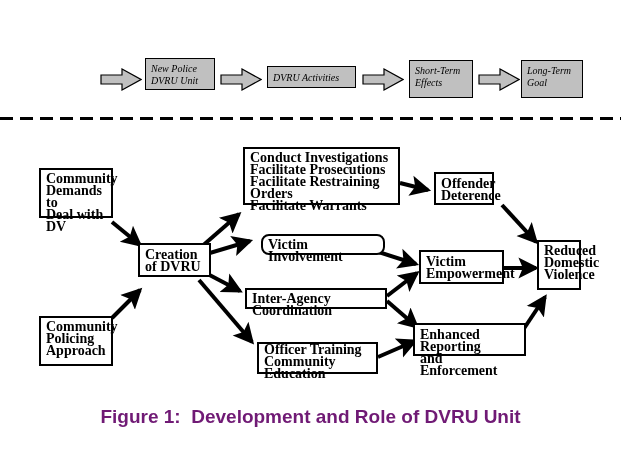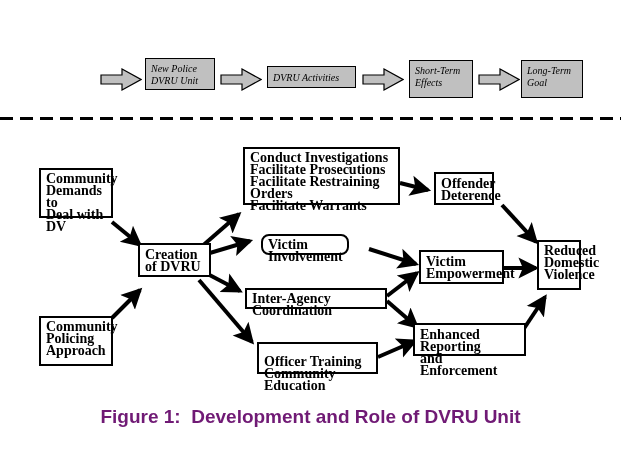--- a/index.html
+++ b/index.html
@@ -172,25 +172,25 @@
 Approach</div>
 
   <div class="node" style="left:138px; top:243px; width:73px; height:34px; padding-top:4px;">Creation
 of DVRU</div>
 
   <div class="node" style="left:243px; top:147px; width:157px; height:58px;">Conduct Investigations
 Facilitate Prosecutions
 Facilitate Restraining Orders
 Facilitate Warrants</div>
 
-  <div class="node" style="left:261px; top:234px; width:88px; height:21px; padding-top:3px;border-radius:8px;">Victim Involvement</div>
+  <div class="node" style="left:261px; top:234px; width:124px; height:21px; padding-top:3px;border-radius:8px;">Victim Involvement</div>
 
   <div class="node" style="left:245px; top:288px; width:142px; height:21px; padding-top:3px;">Inter-Agency Coordination</div>
 
-  <div class="node" style="left:257px; top:342px; width:121px; height:32px; padding-top:12px;">Officer Training
+  <div class="node" style="left:257px; top:342px; width:121px; height:32px; padding-top:0;">Officer Training
 Community Education</div>
 
   <div class="node" style="left:434px; top:172px; width:60px; height:33px; padding-top:4px;">Offender
 Deterence</div>
 
   <div class="node" style="left:419px; top:250px; width:85px; height:34px; padding-top:4px;">Victim
 Empowerment</div>
 
   <div class="node" style="left:413px; top:323px; width:113px; height:33px; padding-top:4px;">Enhanced Reporting
 and Enforcement</div>

